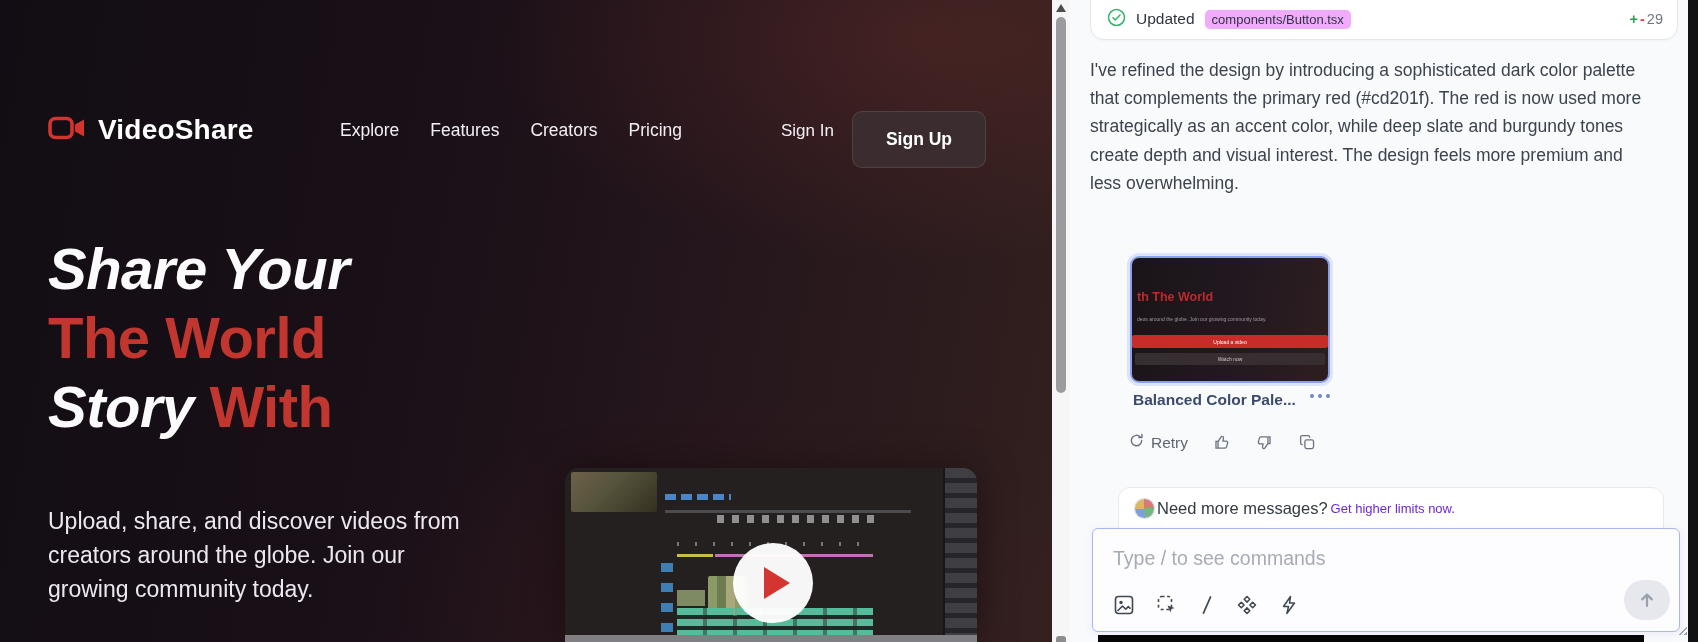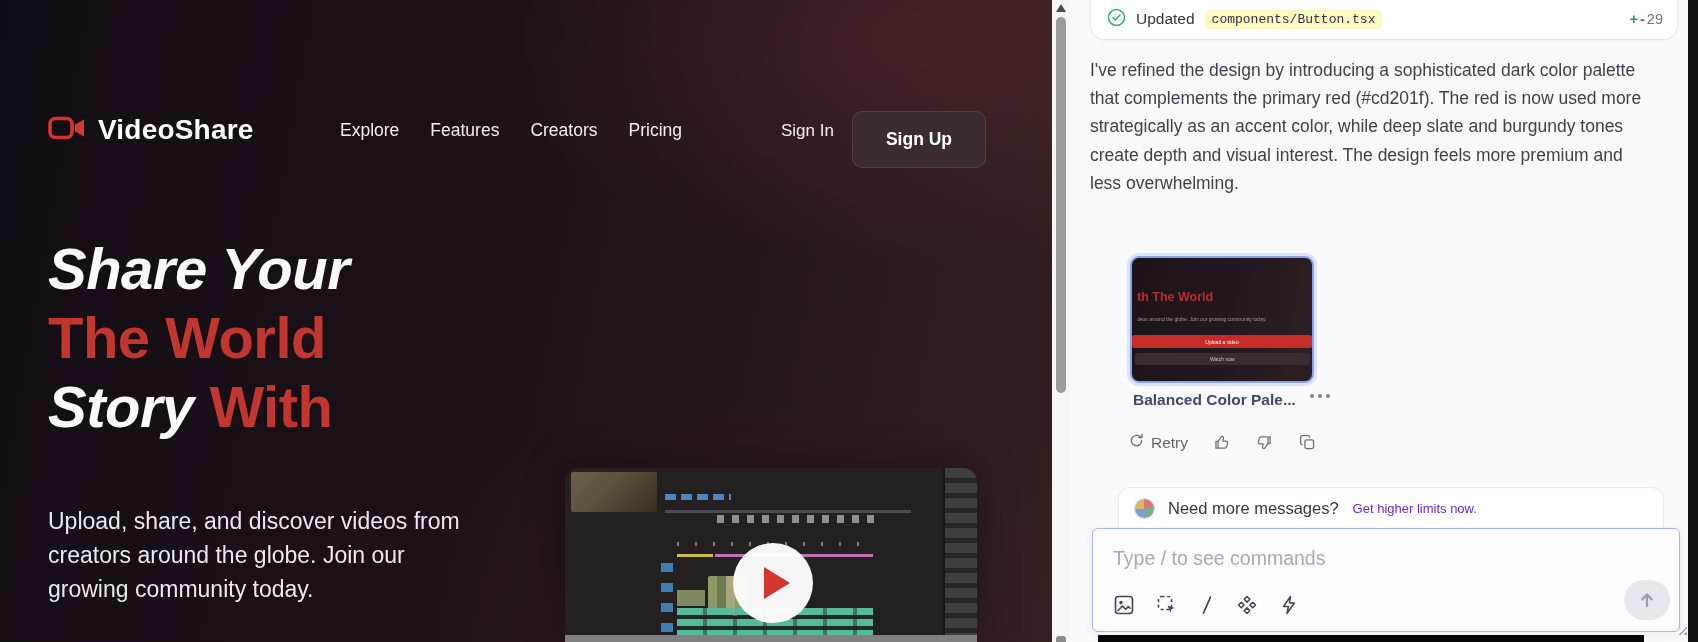--- a/index.html
+++ b/index.html
@@ -66,47 +66,47 @@
   .sb-up { position:absolute; left:4px; top:4px; width:0; height:0;
     border-left:5px solid transparent; border-right:5px solid transparent; border-bottom:8px solid #4d4d4f; cursor:pointer; }
   .sb-thumb { position:absolute; left:4px; top:17px; width:10px; height:376px; background:#9b9b9f; border-radius:5px; cursor:pointer; }
   .sb-down { position:absolute; left:4px; top:636px; width:10px; height:6px; background:#8c8c8e; border-radius:3px 3px 0 0; cursor:pointer; }
   
   .chat { position:absolute; left:1070px; top:0; width:618px; height:642px; background:#f9fafb; }
   .update-card { position:absolute; left:20px; top:-18px; width:588px; height:58px;
     background:#fff; border:1px solid #e5e7ea; border-radius:14px; box-shadow:0 1px 2px rgba(0,0,0,.03); }
   .update-row { position:absolute; left:16px; right:14px; bottom:9px; height:22px; display:flex; align-items:center; gap:10px; }
   .update-label { font-size:15.5px; color:#2f3540; }
-  .file-chip { font-family:Liberation Mono, monospace; font-size:13px; color:#2f3540;
-    background:#fef9c3; border-radius:5px; padding:2px 7px; }
+  .file-chip { font-family:Liberation Sans, sans-serif; font-size:13px; color:#2f3540;
+    background:#f0abfc; border-radius:5px; padding:2px 7px; }
   .spacer { flex:1; }
   .diff { font-size:14.5px; display:flex; align-items:center; gap:2px; }
   .diff .p { color:#2b9e4f; font-weight:700; } .diff .m { color:#d64545; font-weight:700; } .diff .c { color:#6e7680; }
   .message { position:absolute; left:20px; top:56px; width:552px; font-size:17.5px; line-height:28.2px; color:#3c434e; }
   
-  .artifact { position:absolute; left:60px; top:256px; width:184px; height:127px; border-radius:9px;
+  .artifact { position:absolute; left:60px; top:256px; width:200px; height:127px; border-radius:9px;
     border:2px solid #8aa0ec; box-shadow:0 0 0 3px #dde4fa; overflow:hidden; cursor:pointer;
     background:linear-gradient(100deg,#1a1418 0%,#221920 55%,#2e1e20 100%); }
   .th-head { position:absolute; left:5px; top:32px; font-size:12.5px; font-weight:800; color:#bd2a2b; }
   .th-text { position:absolute; left:5px; top:58px; font-size:5px; color:#a3979c; white-space:nowrap; }
   .th-btn1 { position:absolute; left:0; top:77px; width:100%; height:13px; background:#c82c28; border-radius:2px;
     display:flex; align-items:center; justify-content:center; font-size:5px; color:#fff; }
   .th-btn2 { position:absolute; left:3px; top:95px; width:97%; height:12px; background:#372e31; border-radius:2px;
     display:flex; align-items:center; justify-content:center; font-size:5px; color:#cfc3c6; }
   .art-title { position:absolute; left:63px; top:391px; font-size:15.5px; font-weight:700; color:#3b4a6e; }
   .more-btn { position:absolute; left:236px; top:390px; display:flex; gap:4px; padding:4px; cursor:pointer; }
   .more-btn i { width:4px; height:4px; border-radius:50%; background:#7186c4; }
   
   .actions { position:absolute; left:58px; top:432px; display:flex; align-items:center; gap:24px; }
   .retry { display:flex; align-items:center; gap:6px; color:#5f6672; font-size:15.5px; cursor:pointer; }
   .icon-btn { display:flex; align-items:center; cursor:pointer; }
   
   .limits { position:absolute; left:48px; top:487px; width:546px; height:58px; background:#fff;
     border:1px solid #e7e9ec; border-radius:12px; }
-  .limits-row { position:absolute; left:16px; top:11px; display:flex; align-items:center; gap:14px; }
+  .limits-row { position:absolute; left:16px; top:11px; display:flex; align-items:center; gap:3px; }
   .pie { width:19px; height:19px; border-radius:50%; box-shadow:0 0 0 1px #d7dade;
     background:conic-gradient(#d97a7a 0 90deg,#74b583 90deg 175deg,#7f9fd8 175deg 265deg,#dcب 0);
     background:conic-gradient(#d97a7a 0 90deg,#74b583 90deg 175deg,#7f9fd8 175deg 265deg,#d9b867 265deg 360deg); }
   .limits-text { font-size:16.5px; color:#333a45; }
   .limits-link { font-size:13px; color:#6d28d9; cursor:pointer; }
   
   .composer { position:absolute; left:22px; top:528px; width:588px; height:104px; background:#fdfdff;
     border:1.5px solid #a9b6f2; border-radius:6px; box-shadow:0 2px 8px rgba(99,102,241,.10); }
   .composer input { position:absolute; left:20px; top:12px; width:520px; height:34px; border:none; outline:none;
     background:transparent; font-family:"Liberation Sans",sans-serif; font-size:19.5px; color:#3c434e; }

